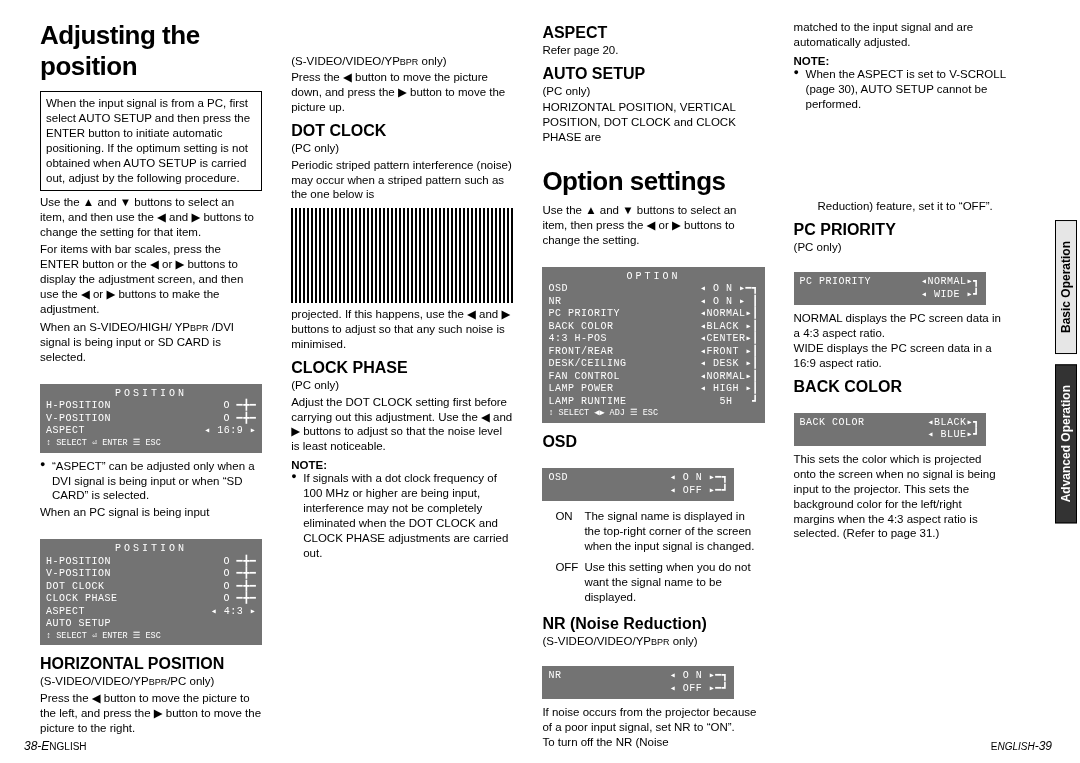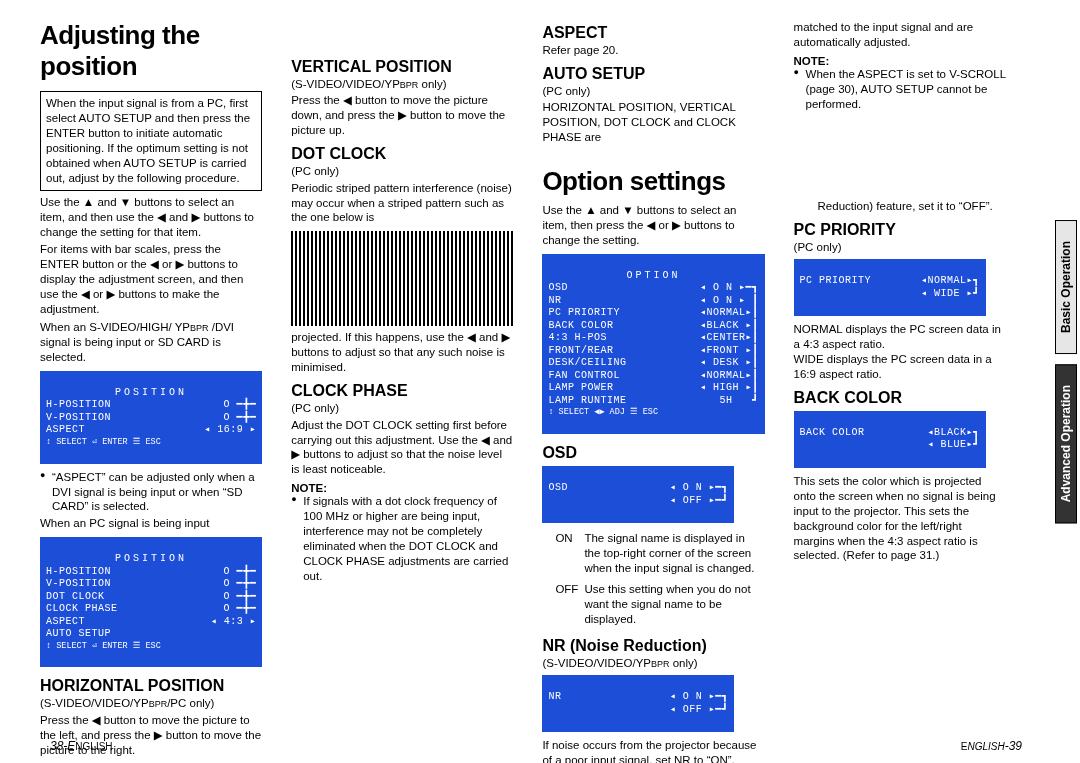--- a/index.html
+++ b/index.html
@@ -7,35 +7,35 @@
   .page{display:flex;padding:20px 30px 0 40px;gap:29px;}
   .col{width:22%;display:flex;flex-direction:column;}
   h1{font-family:Arial,Helvetica,sans-serif;font-weight:bold;font-size:26px;margin:0 0 6px 0;letter-spacing:-.5px;}
   h2{font-family:Arial,Helvetica,sans-serif;font-weight:bold;font-size:16px;margin:4px 0 1px 0;}
   .sub{font-size:11.5px;line-height:1.25;margin:0 0 2px 0;}
   .body{font-size:11.5px;line-height:1.3;margin:0 0 3px 0;}
   .box{border:1px solid #000;padding:4px 5px;font-size:11.5px;line-height:1.3;margin:3px 0 4px 0;}
   .note-h{font-weight:bold;font-size:11.5px;margin:2px 0 0 0;}
   .bullet{font-size:11.5px;line-height:1.3;padding-left:12px;position:relative;margin:0 0 2px 0;}
   .bullet:before{content:"\25CF";position:absolute;left:0;top:0;font-size:9px;}
-  .osd{background:#1d4ed8;color:#fff;font-family:"Courier New",monospace;font-size:10px;line-height:1.25;padding:16px 6px;margin:3px 0 6px 0;letter-spacing:.5px;}
+  .osd{background:#737373;color:#fff;font-family:"Courier New",monospace;font-size:10px;line-height:1.25;padding:4px 6px;margin:16px 0 6px 0;letter-spacing:.5px;}
   .osd .row{display:flex;justify-content:space-between;white-space:pre;}
   .osd .ctr{display:block;text-align:center;letter-spacing:3px;}
   .osd .foot{font-size:8.5px;letter-spacing:0;}
   .osd-sm{width:180px;}
   .stripes{width:100%;height:95px;background:repeating-linear-gradient(90deg,#000 0,#000 2px,#fff 2px,#fff 4px);margin:3px 0 4px 0;}
   .defs{font-size:11.5px;line-height:1.3;margin-left:11px;}
   .defs td{vertical-align:top;padding:0 4px 4px 0;}
   .tabs{position:absolute;right:3px;top:220px;display:flex;flex-direction:column;gap:10px;align-items:center;}
   .tab{writing-mode:vertical-rl;transform:rotate(180deg);font-size:12px;padding:20px 3px;border:1px solid #000;font-weight:bold;}
   .tab.light{background:#e6e6e6;}
   .tab.dark{background:#333;color:#fff;}
   .pgfoot{position:absolute;bottom:10px;font-style:italic;font-size:12px;}
-  .pgfoot.l{left:50px;}
-  .pgfoot.r{right:58px;}
+  .pgfoot.l{left:24px;}
+  .pgfoot.r{right:28px;}
   .scsmall{font-size:9px;vertical-align:0;}
 </style>
 </head>
 <body>
 
 <div class="page">
 
   <div class="col">
     <h1>Adjusting the position</h1>
     <div class="box">When the input signal is from a PC, first select AUTO SETUP and then press the ENTER button to initiate automatic positioning. If the optimum setting is not obtained when AUTO SETUP is carried out, adjust by the following procedure.</div>
@@ -68,21 +68,20 @@
     </div>
 
     <h2>HORIZONTAL POSITION</h2>
     <p class="sub">
       <span>(S-VIDEO/VIDEO/YP</span><span class="scsmall">BPR</span><span>/PC only)</span>
     </p>
     <p class="body">Press the ◀ button to move the picture to the left, and press the ▶ button to move the picture to the right.</p>
   </div>
 
   <div class="col" style="padding-top:34px;">
-    <h2>VERTICAL POSITION</h2>
     <p class="sub">
       <span>(S-VIDEO/VIDEO/YP</span><span class="scsmall">BPR</span><span> only)</span>
     </p>
     <p class="body">Press the ◀ button to move the picture down, and press the ▶ button to move the picture up.</p>
 
     <h2>DOT CLOCK</h2>
     <p class="sub">(PC only)</p>
     <p class="body">Periodic striped pattern interference (noise) may occur when a striped pattern such as the one below is</p>
     <div class="stripes"></div>
     <p class="body">projected. If this happens, use the ◀ and ▶ buttons to adjust so that any such noise is minimised.</p>

